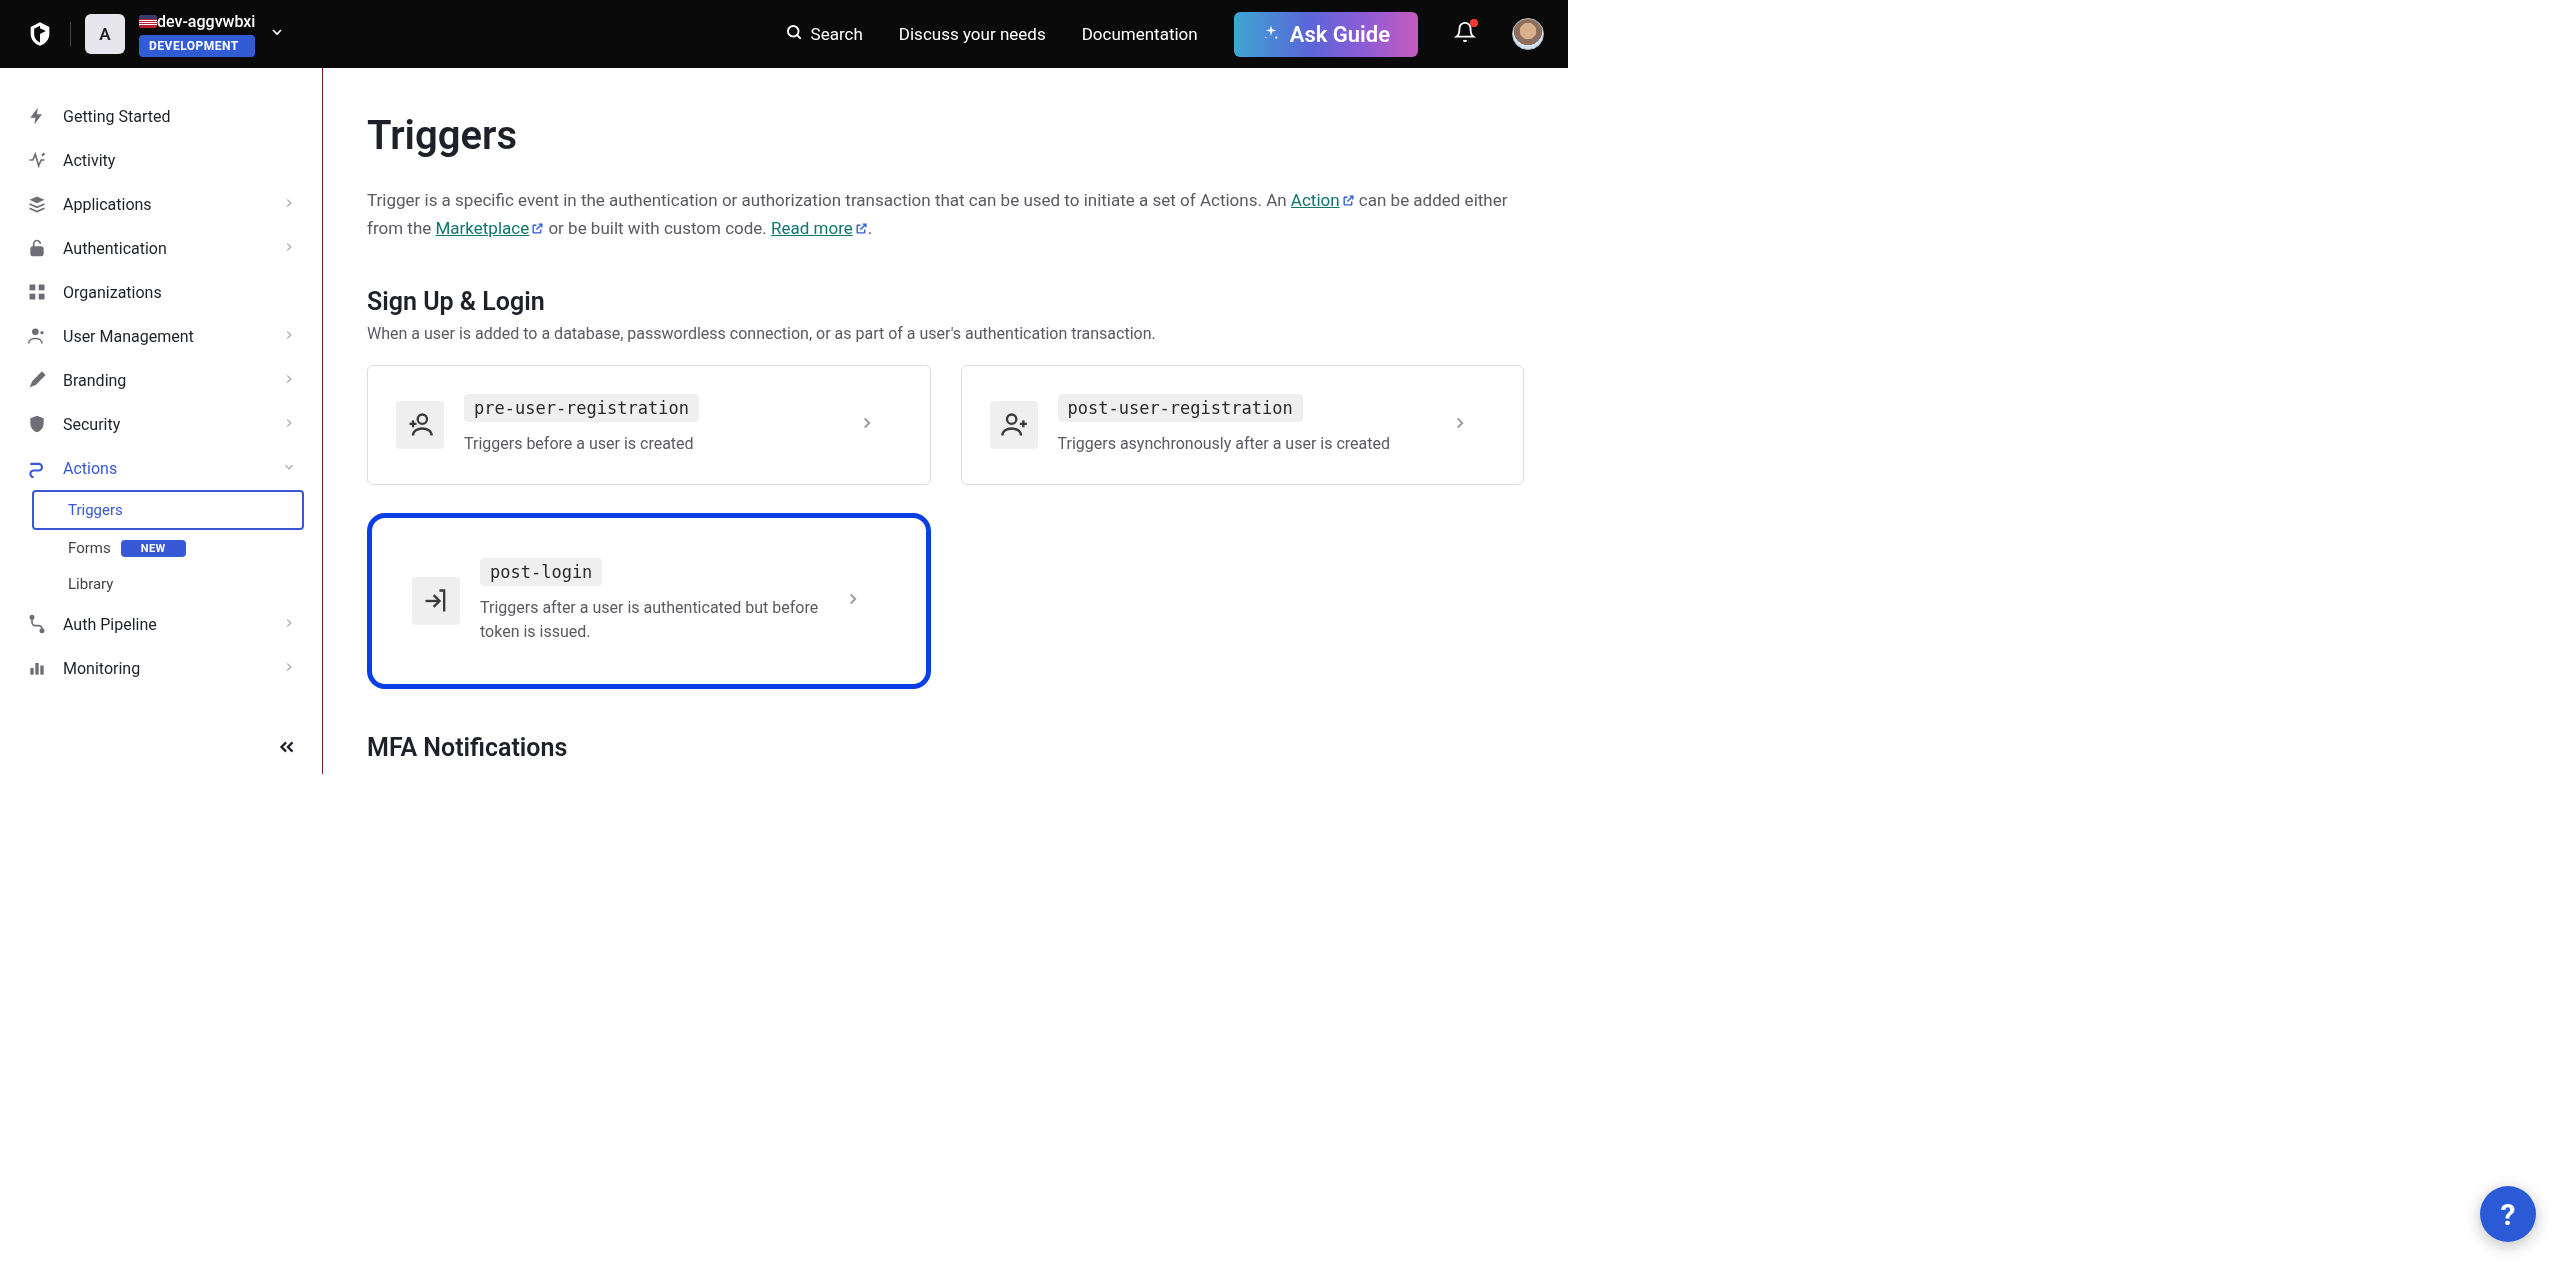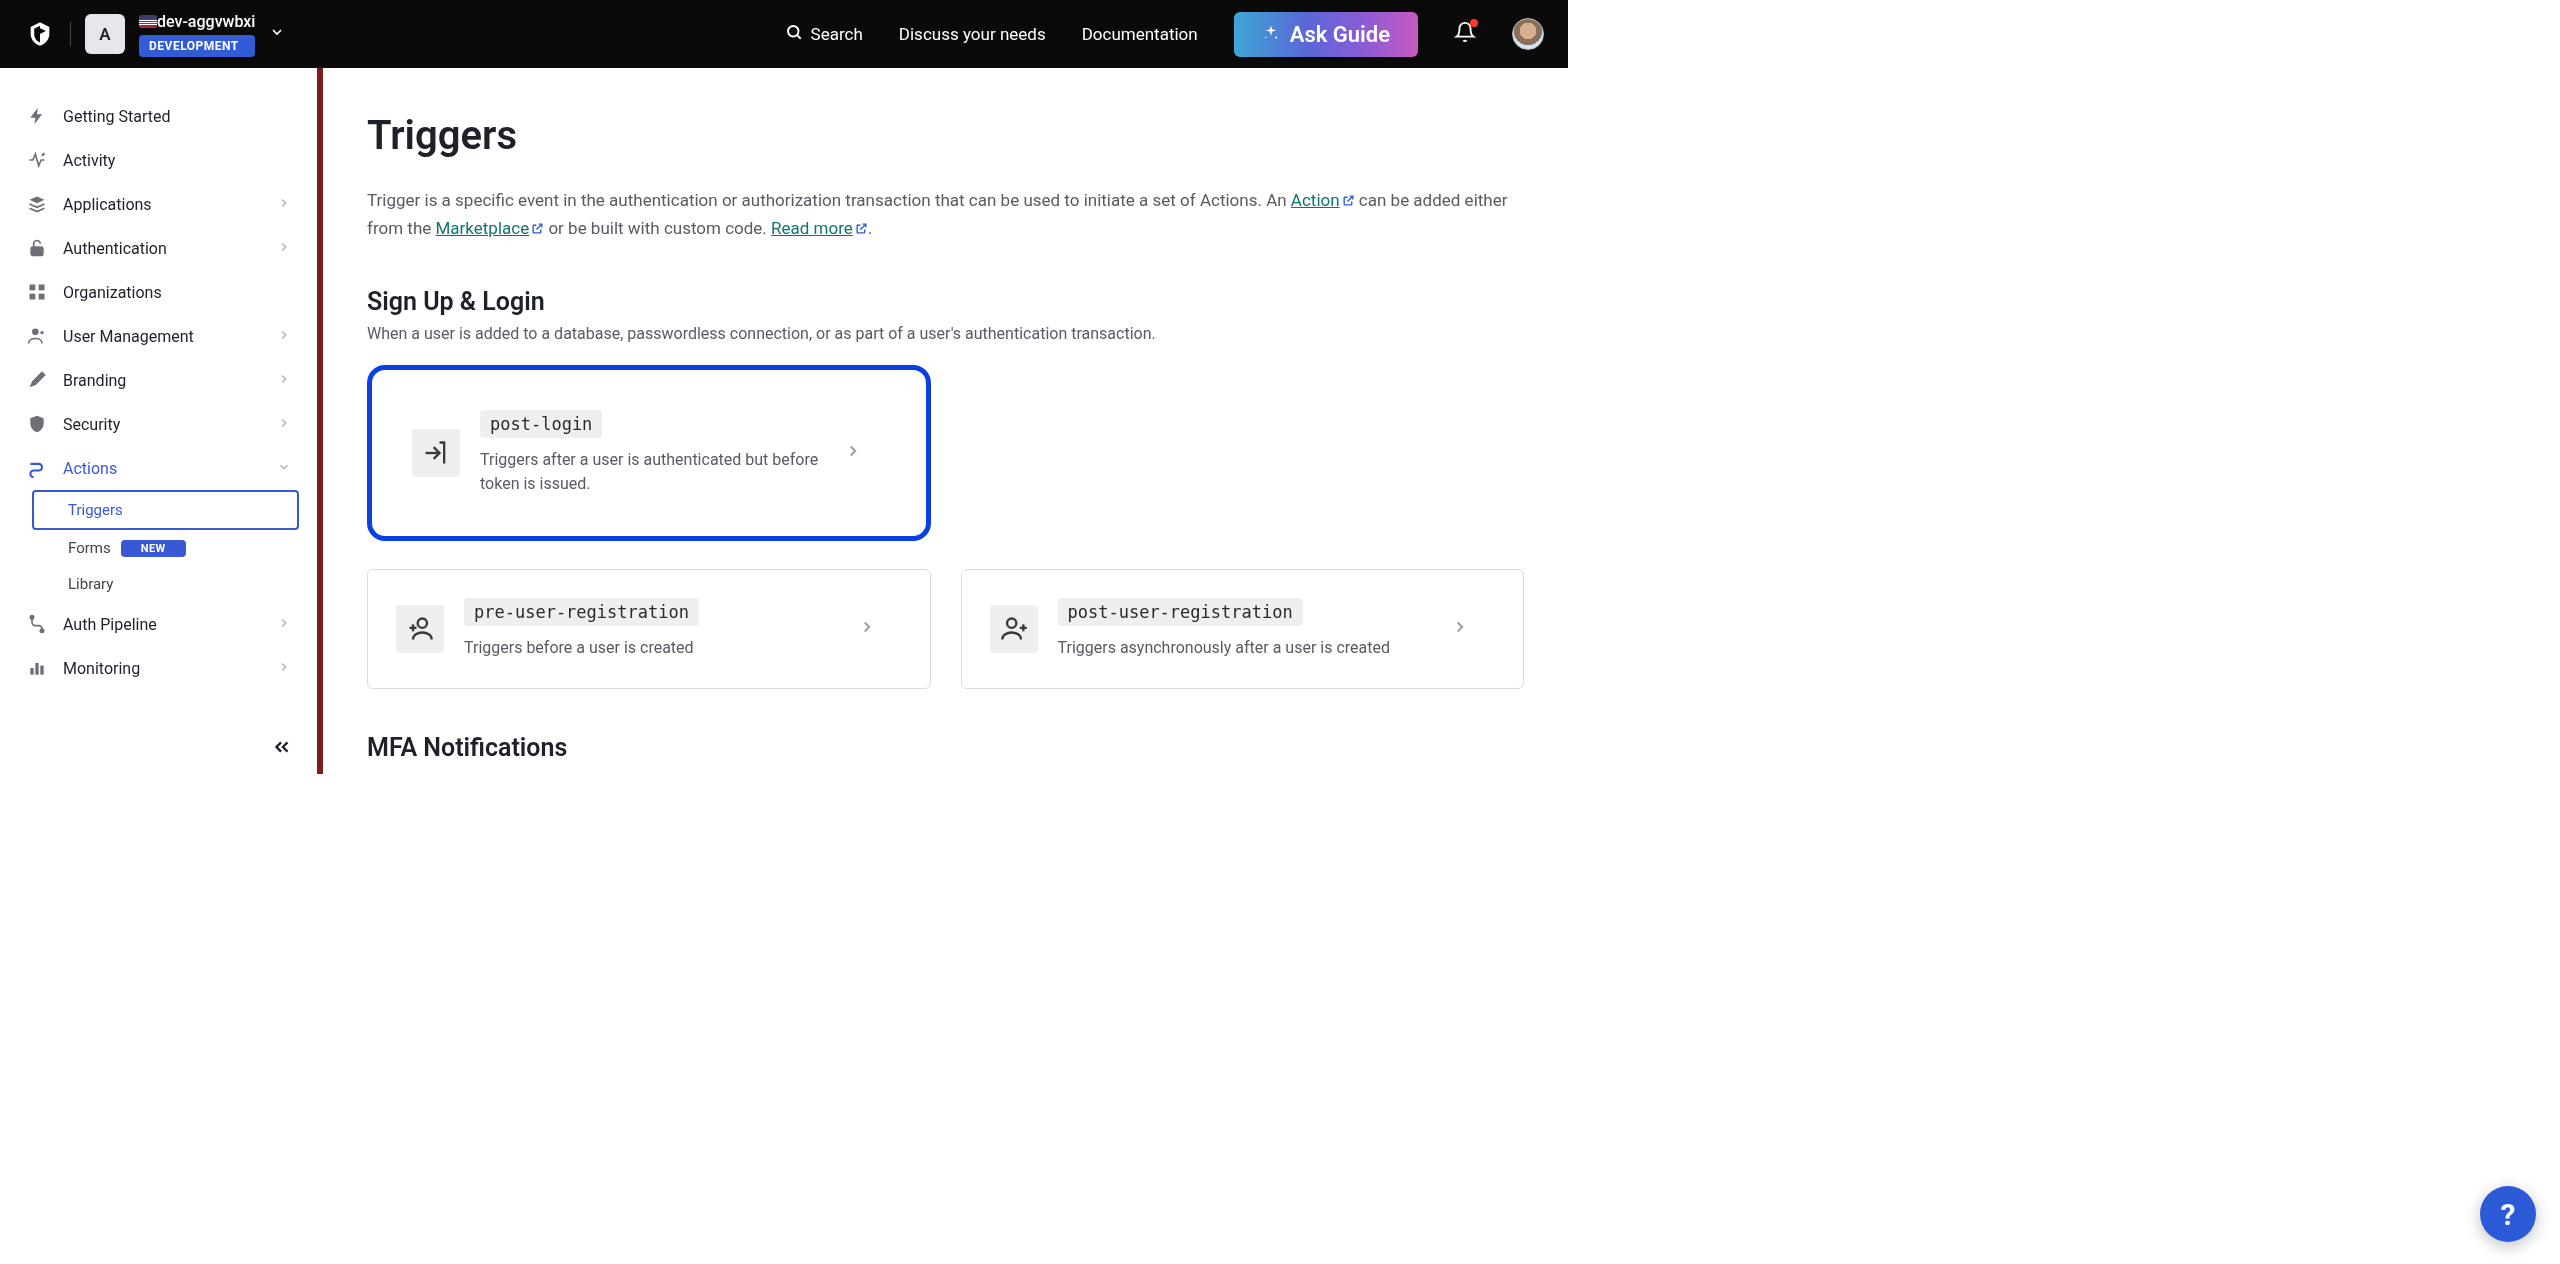--- a/index.html
+++ b/index.html
@@ -58,21 +58,21 @@
   cursor: pointer;
 }
 .bell-wrap { position: relative; color: #fff; cursor: pointer; }
 .bell-dot { position: absolute; top: -2px; right: -2px; width: 8px; height: 8px; background: #ff3b30; border-radius: 50%; }
 .avatar { width: 32px; height: 32px; border-radius: 50%; background: radial-gradient(circle at 50% 40%, #d9b08c 0 35%, #8b6f5c 36% 60%, #cfe2f3 61% 100%); cursor: pointer; border:1px solid #bbb; }
 
 
 .body-wrap { display: flex; height: calc(774px - 68px); }
 .sidebar {
   width: 323px;
-  border-right: 6px solid #7f1d1d;
+  border-right: 1px solid #7f1d1d;
   padding: 26px 18px 0 18px;
   overflow-y: auto;
   position: relative;
 }
 .nav-item {
   display: flex; align-items: center; gap: 15px;
   padding: 11px 8px;
   font-size: 16px;
   color: #1e212a;
   cursor: pointer;
@@ -393,20 +393,58 @@
               <path d="M18 14v5a1 1 0 0 1-1 1H5a1 1 0 0 1-1-1V7a1 1 0 0 1 1-1h5"></path>
             </svg></span></a><span> or be built with custom code. </span><a href="#"><span>Read more</span><span class="ext-link-icon"><svg viewBox="0 0 24 24" fill="none" stroke="#2b5ad6" stroke-width="2.5">
               <path d="M14 4h6v6"></path>
               <path d="M20 4L10 14"></path>
               <path d="M18 14v5a1 1 0 0 1-1 1H5a1 1 0 0 1-1-1V7a1 1 0 0 1 1-1h5"></path>
             </svg></span></a><span>.</span>
     </p>
 
     <h2 class="section-title">Sign Up &amp; Login</h2>
     <p class="section-sub">When a user is added to a database, passwordless connection, or as part of a user's authentication transaction.</p>
+
+    <div class="cards-row">
+      <div class="card">
+        <div class="card-icon">
+          <svg width="28" height="28" viewBox="0 0 24 24" fill="none" stroke="currentColor" stroke-width="2">
+              <circle cx="14" cy="7" r="4"></circle>
+              <path d="M6 21c0-4 4-6 8-6s8 2 8 6"></path>
+              <line x1="3" y1="11" x2="9" y2="11"></line>
+              <line x1="6" y1="8" x2="6" y2="14"></line>
+            </svg>
+        </div>
+        <div class="card-body">
+          <span class="code-tag">pre-user-registration</span>
+          <div class="card-desc">Triggers before a user is created</div>
+        </div>
+        <span class="card-chevron"><svg width="18" height="18" viewBox="0 0 24 24" fill="none" stroke="currentColor" stroke-width="2.5">
+              <polyline points="9 18 15 12 9 6"></polyline>
+            </svg></span>
+      </div>
+
+      <div class="card">
+        <div class="card-icon">
+          <svg width="28" height="28" viewBox="0 0 24 24" fill="none" stroke="currentColor" stroke-width="2">
+              <circle cx="10" cy="7" r="4"></circle>
+              <path d="M2 21c0-4 4-6 8-6s8 2 8 6"></path>
+              <line x1="17" y1="11" x2="23" y2="11"></line>
+              <line x1="20" y1="8" x2="20" y2="14"></line>
+            </svg>
+        </div>
+        <div class="card-body">
+          <span class="code-tag">post-user-registration</span>
+          <div class="card-desc">Triggers asynchronously after a user is created</div>
+        </div>
+        <span class="card-chevron"><svg width="18" height="18" viewBox="0 0 24 24" fill="none" stroke="currentColor" stroke-width="2.5">
+              <polyline points="9 18 15 12 9 6"></polyline>
+            </svg></span>
+      </div>
+    </div>
 
     <div class="cards-row">
       <div style="flex:1; max-width: 50%;">
         <div class="card highlighted">
           <div class="card-icon">
             <svg width="28" height="28" viewBox="0 0 24 24" fill="none" stroke="currentColor" stroke-width="2">
                 <path d="M15 3h4a2 2 0 0 1 0 0v18"></path>
                 <polyline points="10 17 15 12 10 7"></polyline>
                 <line x1="15" y1="12" x2="3" y2="12"></line>
               </svg>
@@ -416,55 +454,17 @@
             <div class="card-desc" style="max-width:390px">Triggers after a user is authenticated but before token is issued.</div>
           </div>
           <span class="card-chevron"><svg width="18" height="18" viewBox="0 0 24 24" fill="none" stroke="currentColor" stroke-width="2.5">
                 <polyline points="9 18 15 12 9 6"></polyline>
               </svg></span>
         </div>
       </div>
       <div style="flex:1"></div>
     </div>
 
-    <div class="cards-row">
-      <div class="card">
-        <div class="card-icon">
-          <svg width="28" height="28" viewBox="0 0 24 24" fill="none" stroke="currentColor" stroke-width="2">
-              <circle cx="14" cy="7" r="4"></circle>
-              <path d="M6 21c0-4 4-6 8-6s8 2 8 6"></path>
-              <line x1="3" y1="11" x2="9" y2="11"></line>
-              <line x1="6" y1="8" x2="6" y2="14"></line>
-            </svg>
-        </div>
-        <div class="card-body">
-          <span class="code-tag">pre-user-registration</span>
-          <div class="card-desc">Triggers before a user is created</div>
-        </div>
-        <span class="card-chevron"><svg width="18" height="18" viewBox="0 0 24 24" fill="none" stroke="currentColor" stroke-width="2.5">
-              <polyline points="9 18 15 12 9 6"></polyline>
-            </svg></span>
-      </div>
-
-      <div class="card">
-        <div class="card-icon">
-          <svg width="28" height="28" viewBox="0 0 24 24" fill="none" stroke="currentColor" stroke-width="2">
-              <circle cx="10" cy="7" r="4"></circle>
-              <path d="M2 21c0-4 4-6 8-6s8 2 8 6"></path>
-              <line x1="17" y1="11" x2="23" y2="11"></line>
-              <line x1="20" y1="8" x2="20" y2="14"></line>
-            </svg>
-        </div>
-        <div class="card-body">
-          <span class="code-tag">post-user-registration</span>
-          <div class="card-desc">Triggers asynchronously after a user is created</div>
-        </div>
-        <span class="card-chevron"><svg width="18" height="18" viewBox="0 0 24 24" fill="none" stroke="currentColor" stroke-width="2.5">
-              <polyline points="9 18 15 12 9 6"></polyline>
-            </svg></span>
-      </div>
-    </div>
-
     <h2 class="section-title">MFA Notifications</h2>
   </div>
 </div>
 
 <div class="help-fab">?</div>
 
 </body></html>

